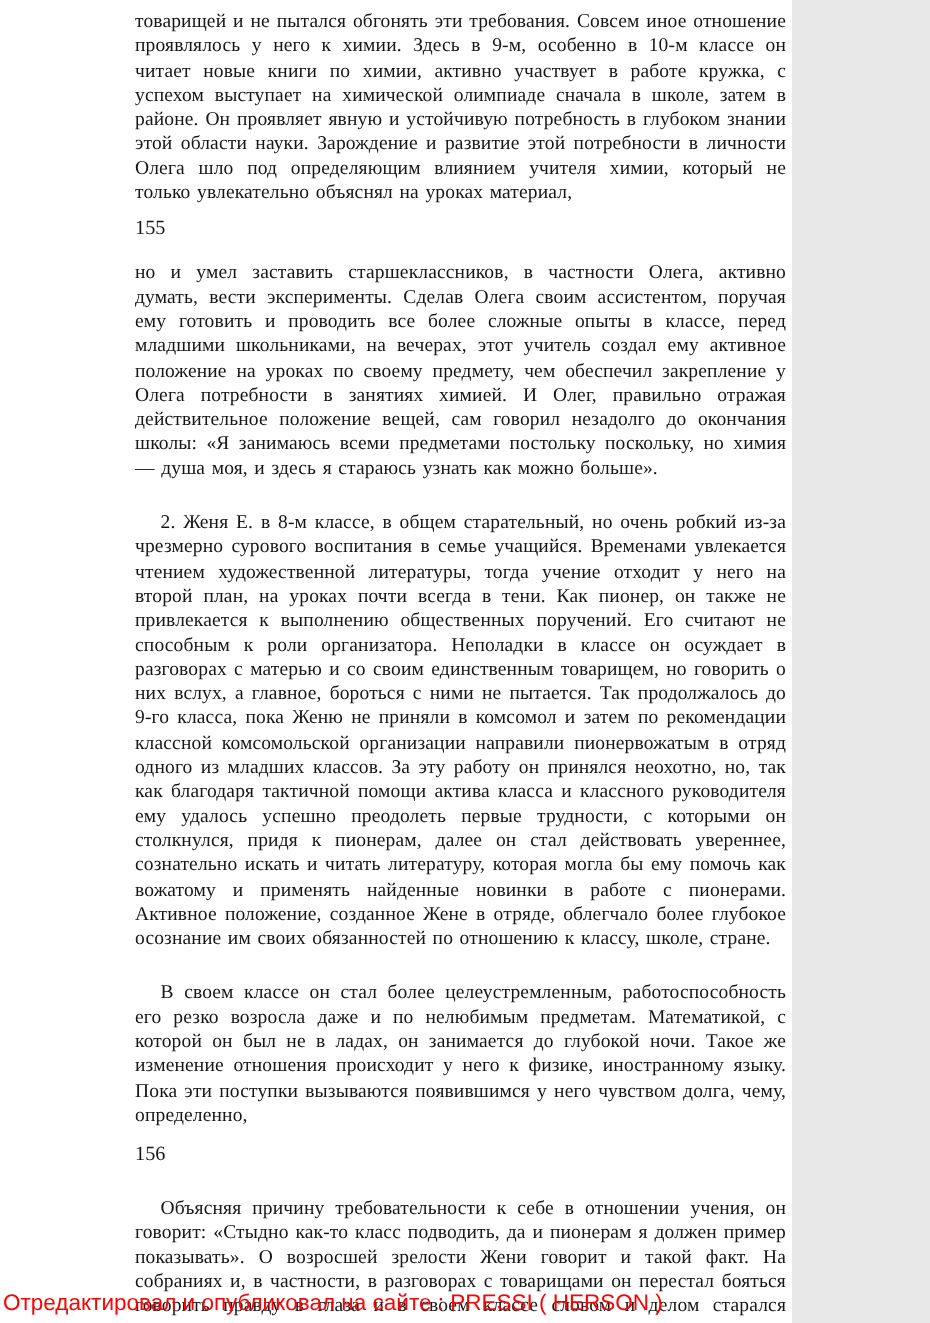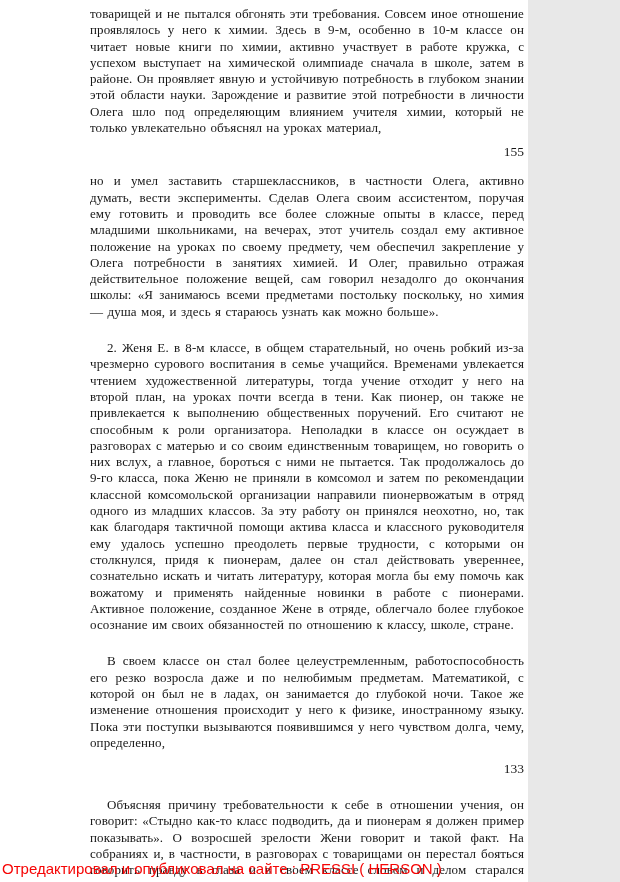--- a/index.html
+++ b/index.html
@@ -35,21 +35,21 @@
   }
   .gap-before{
     margin-top:10px;
   }
   .gap-before-sm{
     margin-top:6px;
   }
   .page-number{
     font-size:13.5px;
     line-height:16px;
-    text-align:right;
+    text-align:left;
   }
   .page-number.pn-155{
     margin:8px 0 13px 0;
   }
   .page-number.pn-156{
     margin:10px 0 17px 0;
   }
   .footer-watermark{
     position:absolute;
     left:2px;
@@ -71,21 +71,21 @@
     <p class="para">товарищей и не пытался обгонять эти требования. Совсем иное отношение проявлялось у него к химии. Здесь в 9-м, особенно в 10-м классе он читает новые книги по химии, активно участвует в работе кружка, с успехом выступает на химической олимпиаде сначала в школе, затем в районе. Он проявляет явную и устойчивую потребность в глубоком знании этой области науки. Зарождение и развитие этой потребности в личности Олега шло под определяющим влиянием учителя химии, который не только увлекательно объяснял на уроках материал,</p>
 
     <div class="page-number pn-155">155</div>
 
     <p class="para">но и умел заставить старшеклассников, в частности Олега, активно думать, вести эксперименты. Сделав Олега своим ассистентом, поручая ему готовить и проводить все более сложные опыты в классе, перед младшими школьниками, на вечерах, этот учитель создал ему активное положение на уроках по своему предмету, чем обеспечил закрепление у Олега потребности в занятиях химией. И Олег, правильно отражая действительное положение вещей, сам говорил незадолго до окончания школы: «Я занимаюсь всеми предметами постольку поскольку, но химия — душа моя, и здесь я стараюсь узнать как можно больше».</p>
 
     <p class="para indent gap-before">2. Женя Е. в 8-м классе, в общем старательный, но очень робкий из-за чрезмерно сурового воспитания в семье учащийся. Временами увлекается чтением художественной литературы, тогда учение отходит у него на второй план, на уроках почти всегда в тени. Как пионер, он также не привлекается к выполнению общественных поручений. Его считают не способным к роли организатора. Неполадки в классе он осуждает в разговорах с матерью и со своим единственным товарищем, но говорить о них вслух, а главное, бороться с ними не пытается. Так продолжалось до 9-го класса, пока Женю не приняли в комсомол и затем по рекомендации классной комсомольской организации направили пионервожатым в отряд одного из младших классов. За эту работу он принялся неохотно, но, так как благодаря тактичной помощи актива класса и классного руководителя ему удалось успешно преодолеть первые трудности, с которыми он столкнулся, придя к пионерам, далее он стал действовать увереннее, сознательно искать и читать литературу, которая могла бы ему помочь как вожатому и применять найденные новинки в работе с пионерами. Активное положение, созданное Жене в отряде, облегчало более глубокое осознание им своих обязанностей по отношению к классу, школе, стране.</p>
 
     <p class="para indent gap-before-sm">В своем классе он стал более целеустремленным, работоспособность его резко возросла даже и по нелюбимым предметам. Математикой, с которой он был не в ладах, он занимается до глубокой ночи. Такое же изменение отношения происходит у него к физике, иностранному языку. Пока эти поступки вызываются появившимся у него чувством долга, чему, определенно,</p>
 
-    <div class="page-number pn-156">133</div>
+    <div class="page-number pn-156">156</div>
 
 
     <p class="para indent gap-before">Объясняя причину требовательности к себе в отношении учения, он говорит: «Стыдно как-то класс подводить, да и пионерам я должен пример показывать». О возросшей зрелости Жени говорит и такой факт. На собраниях и, в частности, в разговорах с товарищами он перестал бояться говорить правду в глаза и в своем классе словом и делом старался поддерживать все начинания актива. В следующем году стало возможным уже поставить его в активное положение непосредственно в классе. По рекомендации</p>
 
   </div>
 
   <div class="footer-watermark">Отредактировал и опубликовал на сайте : PRESSI ( HERSON )</div>
 </div>
 
 </body></html>

